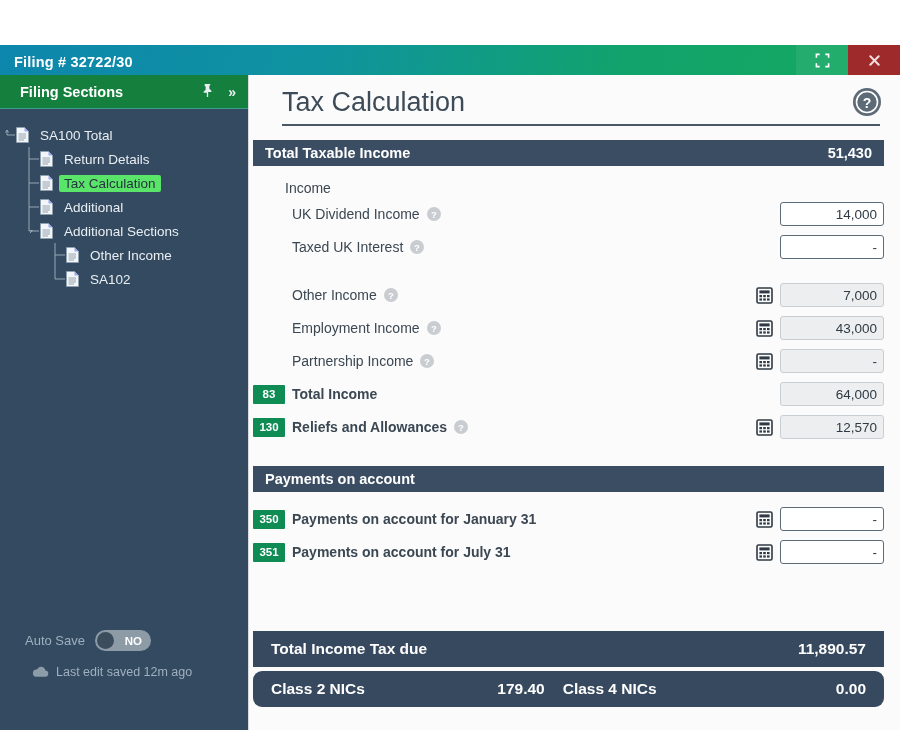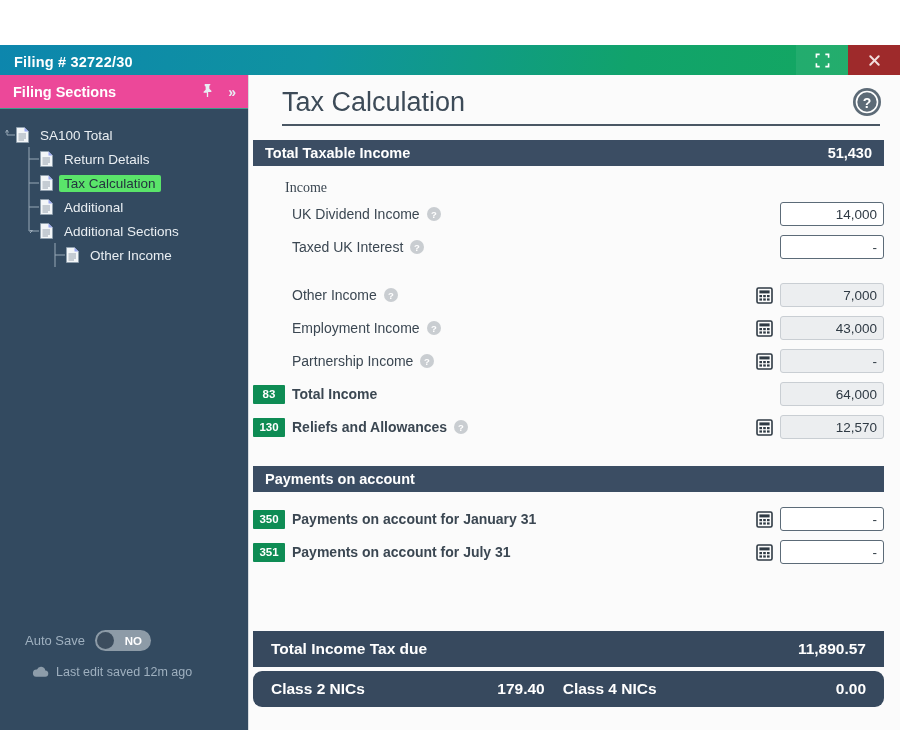--- a/index.html
+++ b/index.html
@@ -29,23 +29,24 @@
   .win-btn.expand { background: rgba(255,255,255,0.07); }
   .win-btn.close { background: #9e2a2b; }
   .win-btn svg { display: block; }
 
   
   .sidebar {
     position: absolute; left: 0; top: 30px; width: 248px; height: 660px;
     background: #334a60;
   }
   .sidebar-header {
-    height: 34px; background: #ec4899; display: flex; align-items: center;
+    height: 34px; background: #15803d; display: flex; align-items: center;
     border-bottom: 1px solid #3b9e8a;
     position: relative;
+    padding-left: 7px;
   }
   .sidebar-title {
     color: #ffffff; font-size: 14.5px; font-weight: bold; margin-left: 13px;
   }
   .sidebar-hdr-icons { position: absolute; right: 6px; top: 0; height: 34px; display: flex; align-items: center; gap: 14px; }
   .hdr-icon { color: #e8eef3; cursor: pointer; display: flex; align-items: center; justify-content: center; }
   .hdr-icon.chev { font-size: 14px; font-weight: bold; padding-right: 6px; }
 
   
   .tree { position: relative; padding-top: 14px; font-size: 13.5px; }
@@ -90,21 +91,21 @@
     position: absolute; right: 18px; top: 12px; width: 30px; height: 30px; cursor: pointer;
   }
 
   .section-bar {
     background: #3b4d63; color: #ffffff; height: 26px; margin: 14px 16px 0 4px;
     display: flex; align-items: center; justify-content: space-between;
     padding: 0 12px; font-size: 14.5px; font-weight: bold;
   }
   .section-bar.plain { margin-top: 24px; }
 
-  .group-label { font-size: 14px; color: #3b4752; padding: 14px 0 0 36px; font-weight: normal; font-family: Liberation Serif, serif; }
+  .group-label { font-size: 14px; color: #3b4752; padding: 14px 0 0 36px; font-weight: normal; }
 
   .field-row {
     display: flex; align-items: center; height: 30px; margin-top: 3px; padding-left: 4px;
   }
   .field-row.gap { margin-top: 18px; }
   .badge {
     width: 32px; height: 19px; background: #0e8c54; color: #ffffff;
     font-size: 11.5px; font-weight: bold; display: flex; align-items: center; justify-content: center;
     flex: none; margin-right: 7px; border-radius: 1px;
   }
@@ -329,20 +330,41 @@
               <line x1="2.5" y1="7" x2="10" y2="7"></line>
                 <line x1="2.5" y1="9" x2="10" y2="9"></line>
               <line x1="2.5" y1="11" x2="10" y2="11"></line>
                 <line x1="2.5" y1="13" x2="8" y2="13"></line>
             </g>
           </svg>
         </span>
         <span class="lbl">Other Income</span>
       </div>
 
+      <div class="tree-row clickable" style="padding-left:54px">
+        <span class="twisty">
+          <svg width="12" height="24" viewBox="0 0 12 24" style="margin-top:-6px">
+            <line x1="1" y1="0" x2="1" y2="12" stroke="#98a8b6" stroke-width="1"></line>
+            <line x1="1" y1="12" x2="11" y2="12" stroke="#98a8b6" stroke-width="1"></line>
+          </svg>
+        </span>
+        <span class="doc-icon">
+          <svg width="13" height="16" viewBox="0 0 13 16">
+            <path d="M0.5 0.5h8l4 4v11h-12z" fill="#f3f6f8" stroke="#8fa0ae" stroke-width=".8"></path>
+            <path d="M8.5 0.5l4 4h-4z" fill="#9aa8f0"></path>
+            <g stroke="#7f8d99" stroke-width=".8">
+              <line x1="2.5" y1="7" x2="10" y2="7"></line>
+                <line x1="2.5" y1="9" x2="10" y2="9"></line>
+              <line x1="2.5" y1="11" x2="10" y2="11"></line>
+                <line x1="2.5" y1="13" x2="8" y2="13"></line>
+            </g>
+          </svg>
+        </span>
+        <span class="lbl">SA102</span>
+      </div>
     </div>
 
     <div class="autosave-wrap">
       <div class="autosave-row">
         <span class="autosave-label">Auto Save</span>
         <div class="toggle">
           <div class="knob"></div>
           <span class="tg-text">NO</span>
         </div>
       </div>

